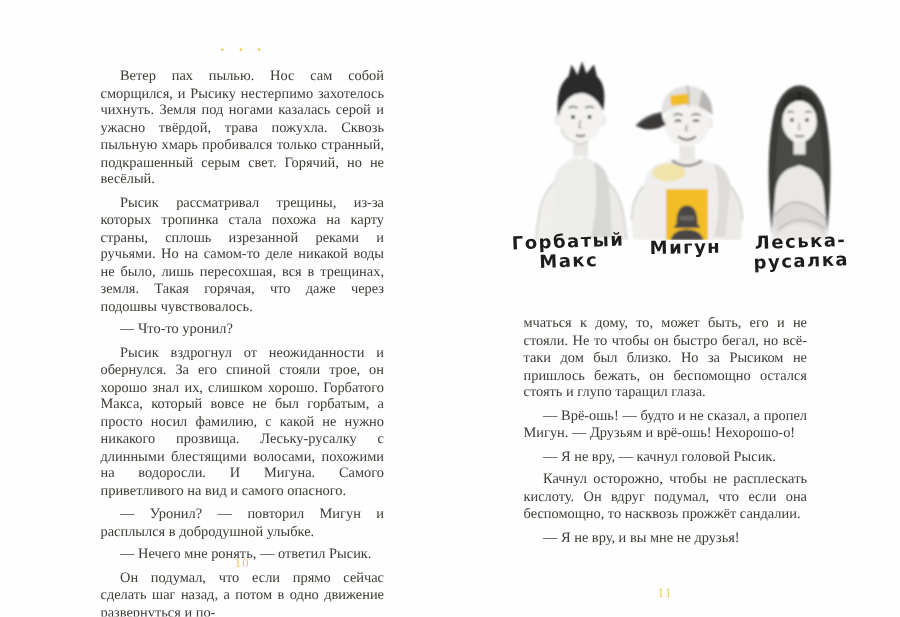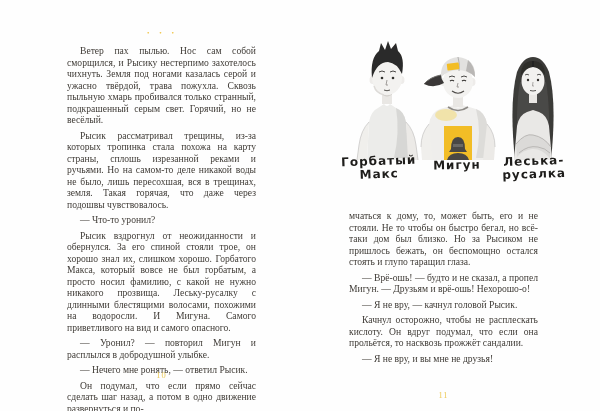--- a/index.html
+++ b/index.html
@@ -188,18 +188,18 @@
     <div class="label label-leska">
       <span class="l1">Леська-</span>
       <span class="l2">русалка</span>
     </div>
   </div>
 
   <div class="textcol col-right">
     <p class="para no-indent">мчаться к дому, то, может быть, его и не стояли. Не то чтобы он быстро бегал, но всё-таки дом был близко. Но за Рысиком не пришлось бежать, он беспомощно остался стоять и глупо таращил глаза.</p>
     <p class="para">— Врё-ошь! — будто и не сказал, а пропел Мигун. — Друзьям и врё-ошь! Нехорошо-о!</p>
     <p class="para">— Я не вру, — качнул головой Рысик.</p>
-    <p class="para">Качнул осторожно, чтобы не расплескать кислоту. Он вдруг подумал, что если она прольётся, то насквозь прожжёт сандалии.</p>
+    <p class="para">Качнул осторожно, чтобы не расплескать кислоту. Он вдруг подумал, что если она беспомощно, то насквозь прожжёт сандалии.</p>
     <p class="para">— Я не вру, и вы мне не друзья!</p>
   </div>
   <div class="pagenum right">11</div>
 
 </div>
 
 </body></html>

